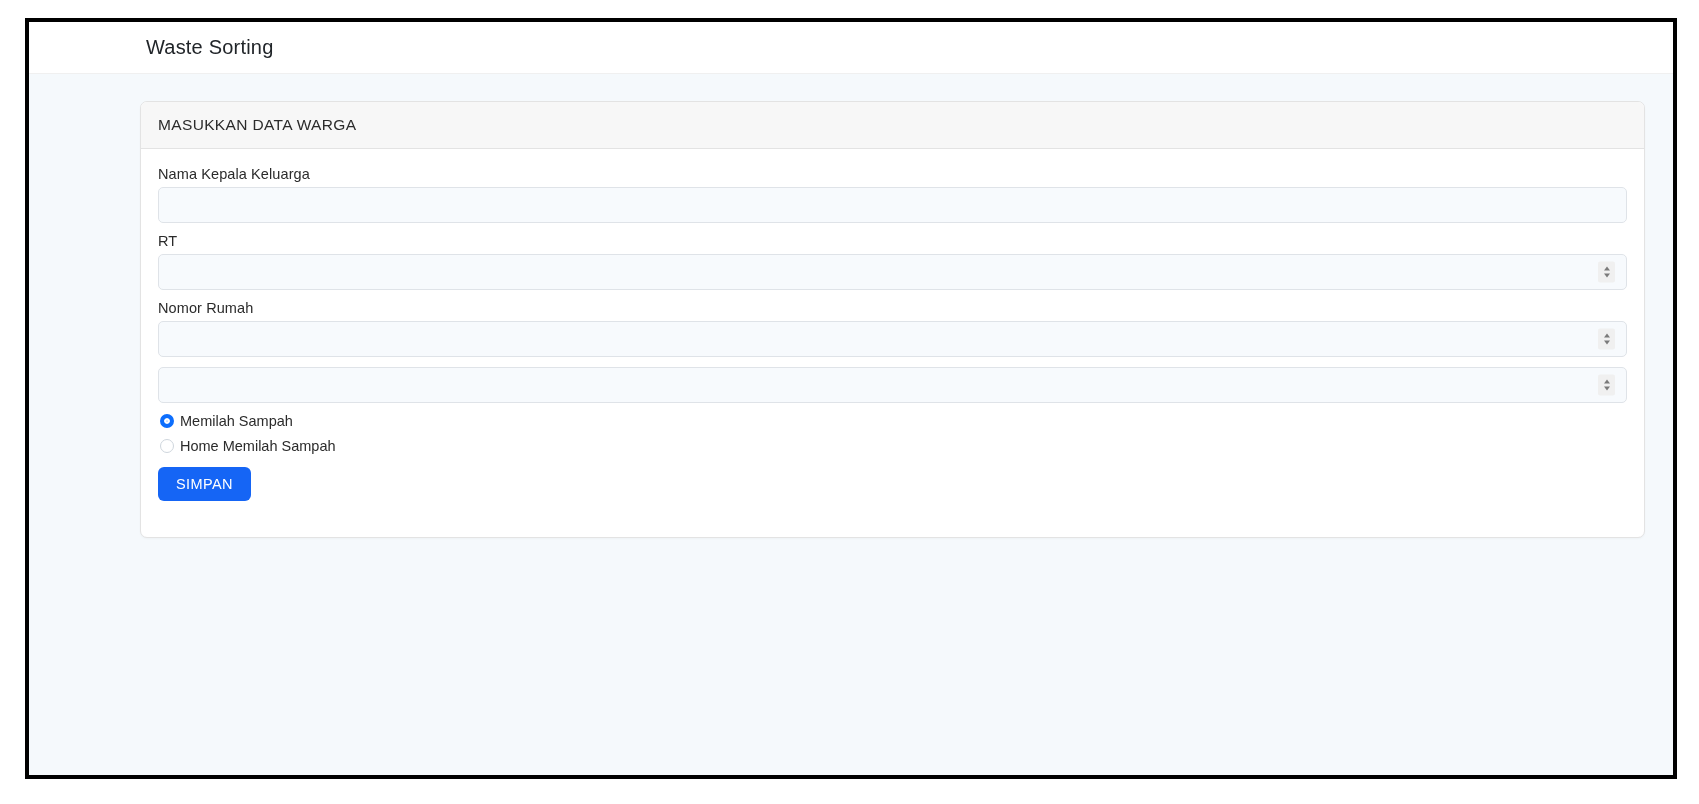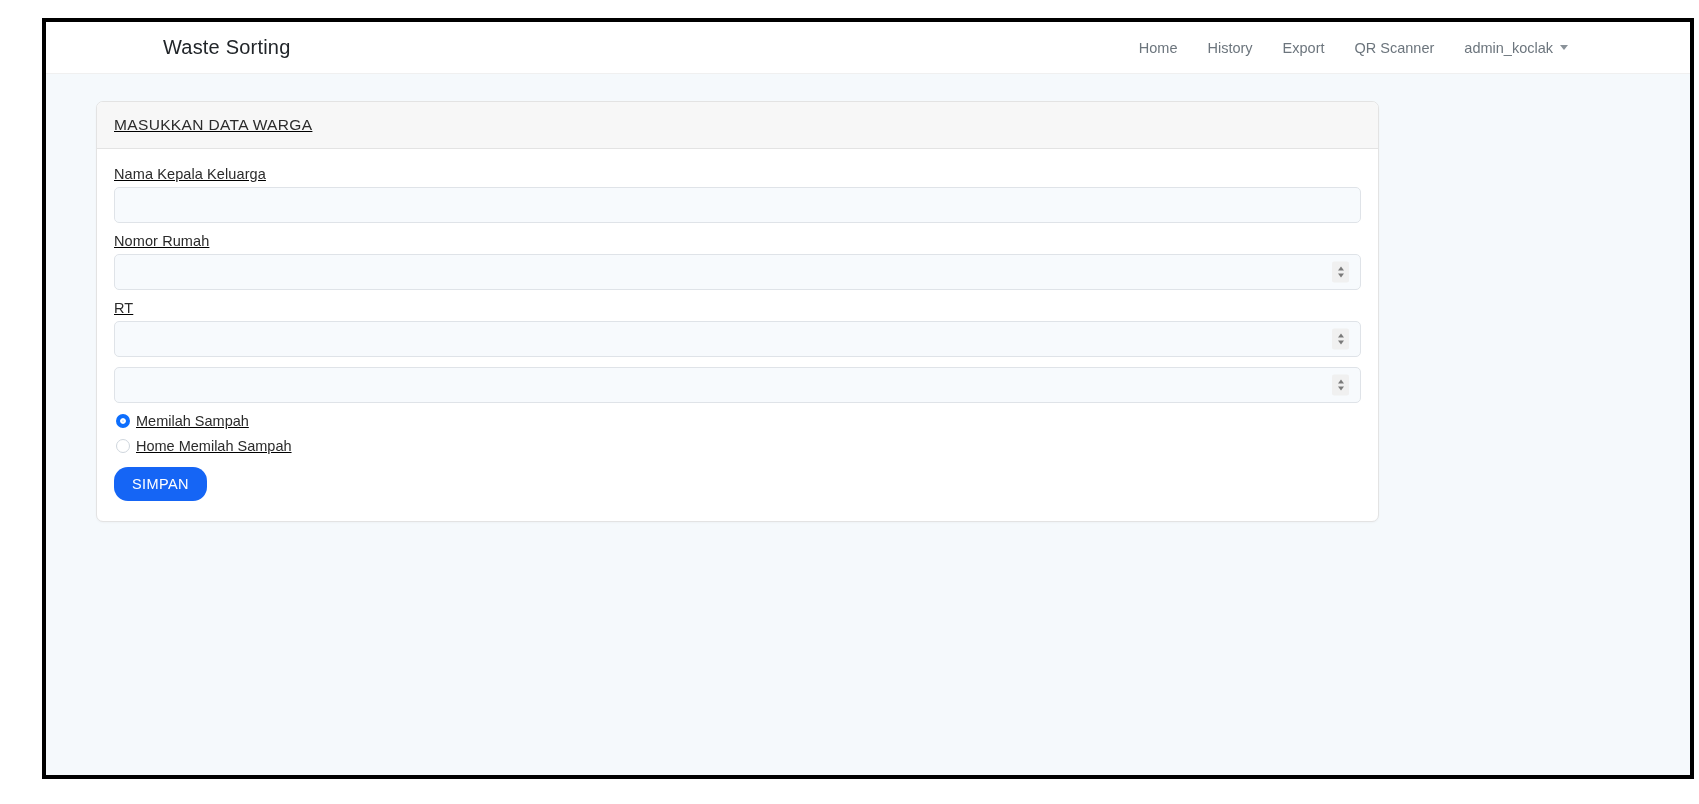--- a/index.html
+++ b/index.html
@@ -9,21 +9,21 @@
     width: 1699px;
     height: 804px;
     background: #ffffff;
     font-family: "Liberation Sans", sans-serif;
     overflow: hidden;
   }
 
   
   #viewport-frame {
     position: absolute;
-    left: 42px;
+    left: 25px;
     top: 18px;
     width: 1652px;
     height: 761px;
     border: 4px solid #000000;
     background: #f5f9fc;
     overflow: hidden;
   }
 
   
   #navbar {
@@ -76,39 +76,38 @@
 
   
   #page-body {
     height: 701px;
     background: #f5f9fc;
     padding: 27px 0 0 0;
   }
 
   
   #card {
-    margin-left: 50px;
-    width: 1283px;
+    margin-left: 111px;
+    width: 1505px;
     background: #ffffff;
     border: 1px solid #e3e3e3;
     border-radius: 7px;
     box-shadow: 0 1px 2px rgba(0,0,0,0.03);
     overflow: hidden;
-    text-decoration: underline;
   }
   #card-header {
     background: #f7f7f7;
     border-bottom: 1px solid #e3e3e3;
     padding: 14px 17px;
     font-size: 15.5px;
     color: #2b2b2b;
     letter-spacing: 0.35px;
   }
   #card-body {
-    padding: 17px 17px 20px 17px;
+    padding: 17px 17px 36px 17px;
   }
 
   
   .field { margin-bottom: 3px; }
   .field-label {
     display: block;
     font-size: 14.5px;
     color: #2b2b2b;
     margin-bottom: 5px;
     letter-spacing: 0.1px;
@@ -175,88 +174,78 @@
     font-size: 14.5px;
     color: #2b2b2b;
   }
 
   
   #submit-button {
     margin-top: 4px;
     background: #1565f5;
     color: #ffffff;
     border: none;
-    border-radius: 14px;
+    border-radius: 6px;
     font-size: 14.5px;
     letter-spacing: 0.4px;
     padding: 9px 18px;
     font-family: "Liberation Sans", sans-serif;
     cursor: pointer;
   }
 </style>
 </head>
 <body>
 
 <div id="viewport-frame">
 
   <div id="navbar">
     <div id="brand">Waste Sorting</div>
-    <div id="nav-links">
-      <span class="nav-link">Home</span>
-      <span class="nav-link">History</span>
-      <span class="nav-link">Export</span>
-      <span class="nav-link">QR Scanner</span>
-      <span id="user-menu">
-        <span>admin_koclak</span>
-        <span class="caret"></span>
-      </span>
-    </div>
   </div>
 
   <div id="page-body">
     <div id="card">
 
       <div id="card-header">MASUKKAN DATA WARGA</div>
 
       <div id="card-body">
 
         <div class="field">
           <label class="field-label">Nama Kepala Keluarga</label>
           <input class="field-input" type="text" placeholder="" style="">
+        </div>
+
+        <div class="field">
+          <label class="field-label">RT</label>
+          <div class="field-input">
+            <span class="spinner">
+              <span class="spin-up"></span>
+              <span class="spin-down"></span>
+            </span>
+          </div>
         </div>
 
         <div class="field">
           <label class="field-label">Nomor Rumah</label>
           <div class="field-input">
             <span class="spinner">
               <span class="spin-up"></span>
               <span class="spin-down"></span>
             </span>
           </div>
         </div>
 
         <div class="field">
-          <label class="field-label">RT</label>
           <div class="field-input">
             <span class="spinner">
               <span class="spin-up"></span>
               <span class="spin-down"></span>
             </span>
           </div>
         </div>
 
-        <div class="field">
-          <div class="field-input">
-            <span class="spinner">
-              <span class="spin-up"></span>
-              <span class="spin-down"></span>
-            </span>
-          </div>
-        </div>
-
         <div class="radio-row">
           <span class="radio-dot checked"></span>
           <span class="radio-label">Memilah Sampah</span>
         </div>
 
         <div class="radio-row">
           <span class="radio-dot unchecked"></span>
           <span class="radio-label">Home Memilah Sampah</span>
         </div>
 

